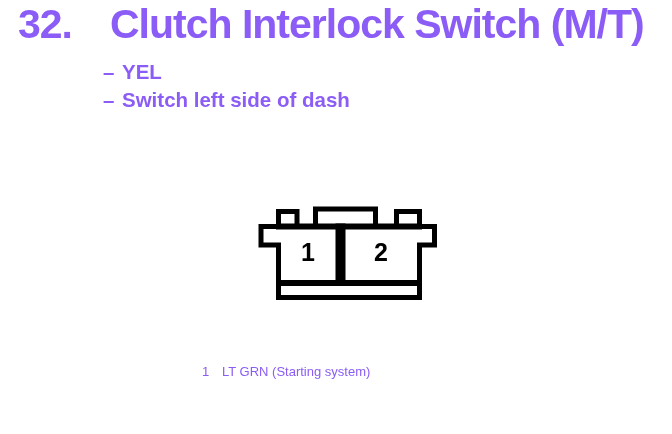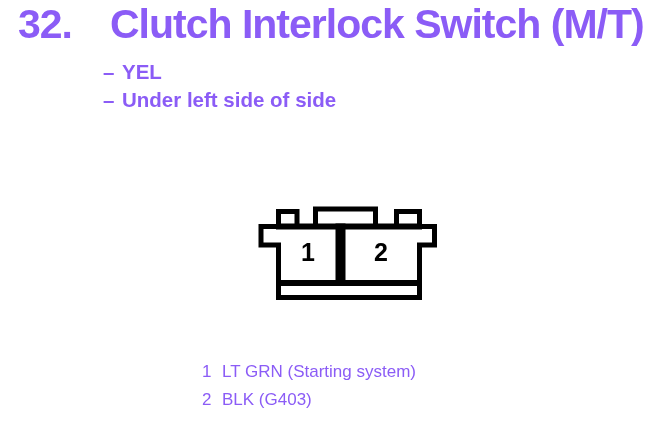--- a/index.html
+++ b/index.html
@@ -52,40 +52,40 @@
   }
   .cavity-num {
     font-family: "Liberation Sans", "DejaVu Sans", sans-serif;
     font-size: 25px;
     font-weight: bold;
   }
   .legend {
     position: absolute;
     left: 202px;
     top: 358px;
-    font-size: 17px;
+    font-size: 13px;
     line-height: 28px;
   }
   .legend-row { white-space: nowrap; }
   .legend-pin { display: inline-block; width: 20px; }
 </style>
 </head>
 <body>
 
 <div class="page">
 
   <span class="sec-num">32.</span>
   <span class="sec-title">Clutch Interlock Switch (M/T)</span>
 
   <div class="details">
     <div class="detail-line">
       <span class="detail-marker">–</span><span>YEL</span>
     </div>
     <div class="detail-line">
-      <span class="detail-marker">–</span><span>Under left side of side</span>
+      <span class="detail-marker">–</span><span>Switch left side of dash</span>
     </div>
   </div>
 
   <svg class="connector-svg" width="672" height="434" viewBox="0 0 672 434">
 
     <path d="M 278.5 211.5
              H 297
              V 226.5
              H 315.5
              V 209
@@ -113,18 +113,15 @@
     <rect x="276" y="280" width="146" height="6" fill="#000000"></rect>
 
     <text class="cavity-num" x="308" y="260.5" text-anchor="middle" fill="#000000">1</text>
     <text class="cavity-num" x="381" y="260.5" text-anchor="middle" fill="#000000">2</text>
   </svg>
 
   <div class="legend">
     <div class="legend-row">
       <span class="legend-pin">1</span><span>LT GRN (Starting system)</span>
     </div>
-    <div class="legend-row">
-      <span class="legend-pin">2</span><span>BLK (G403)</span>
-    </div>
   </div>
 
 </div>
 
 </body></html>

